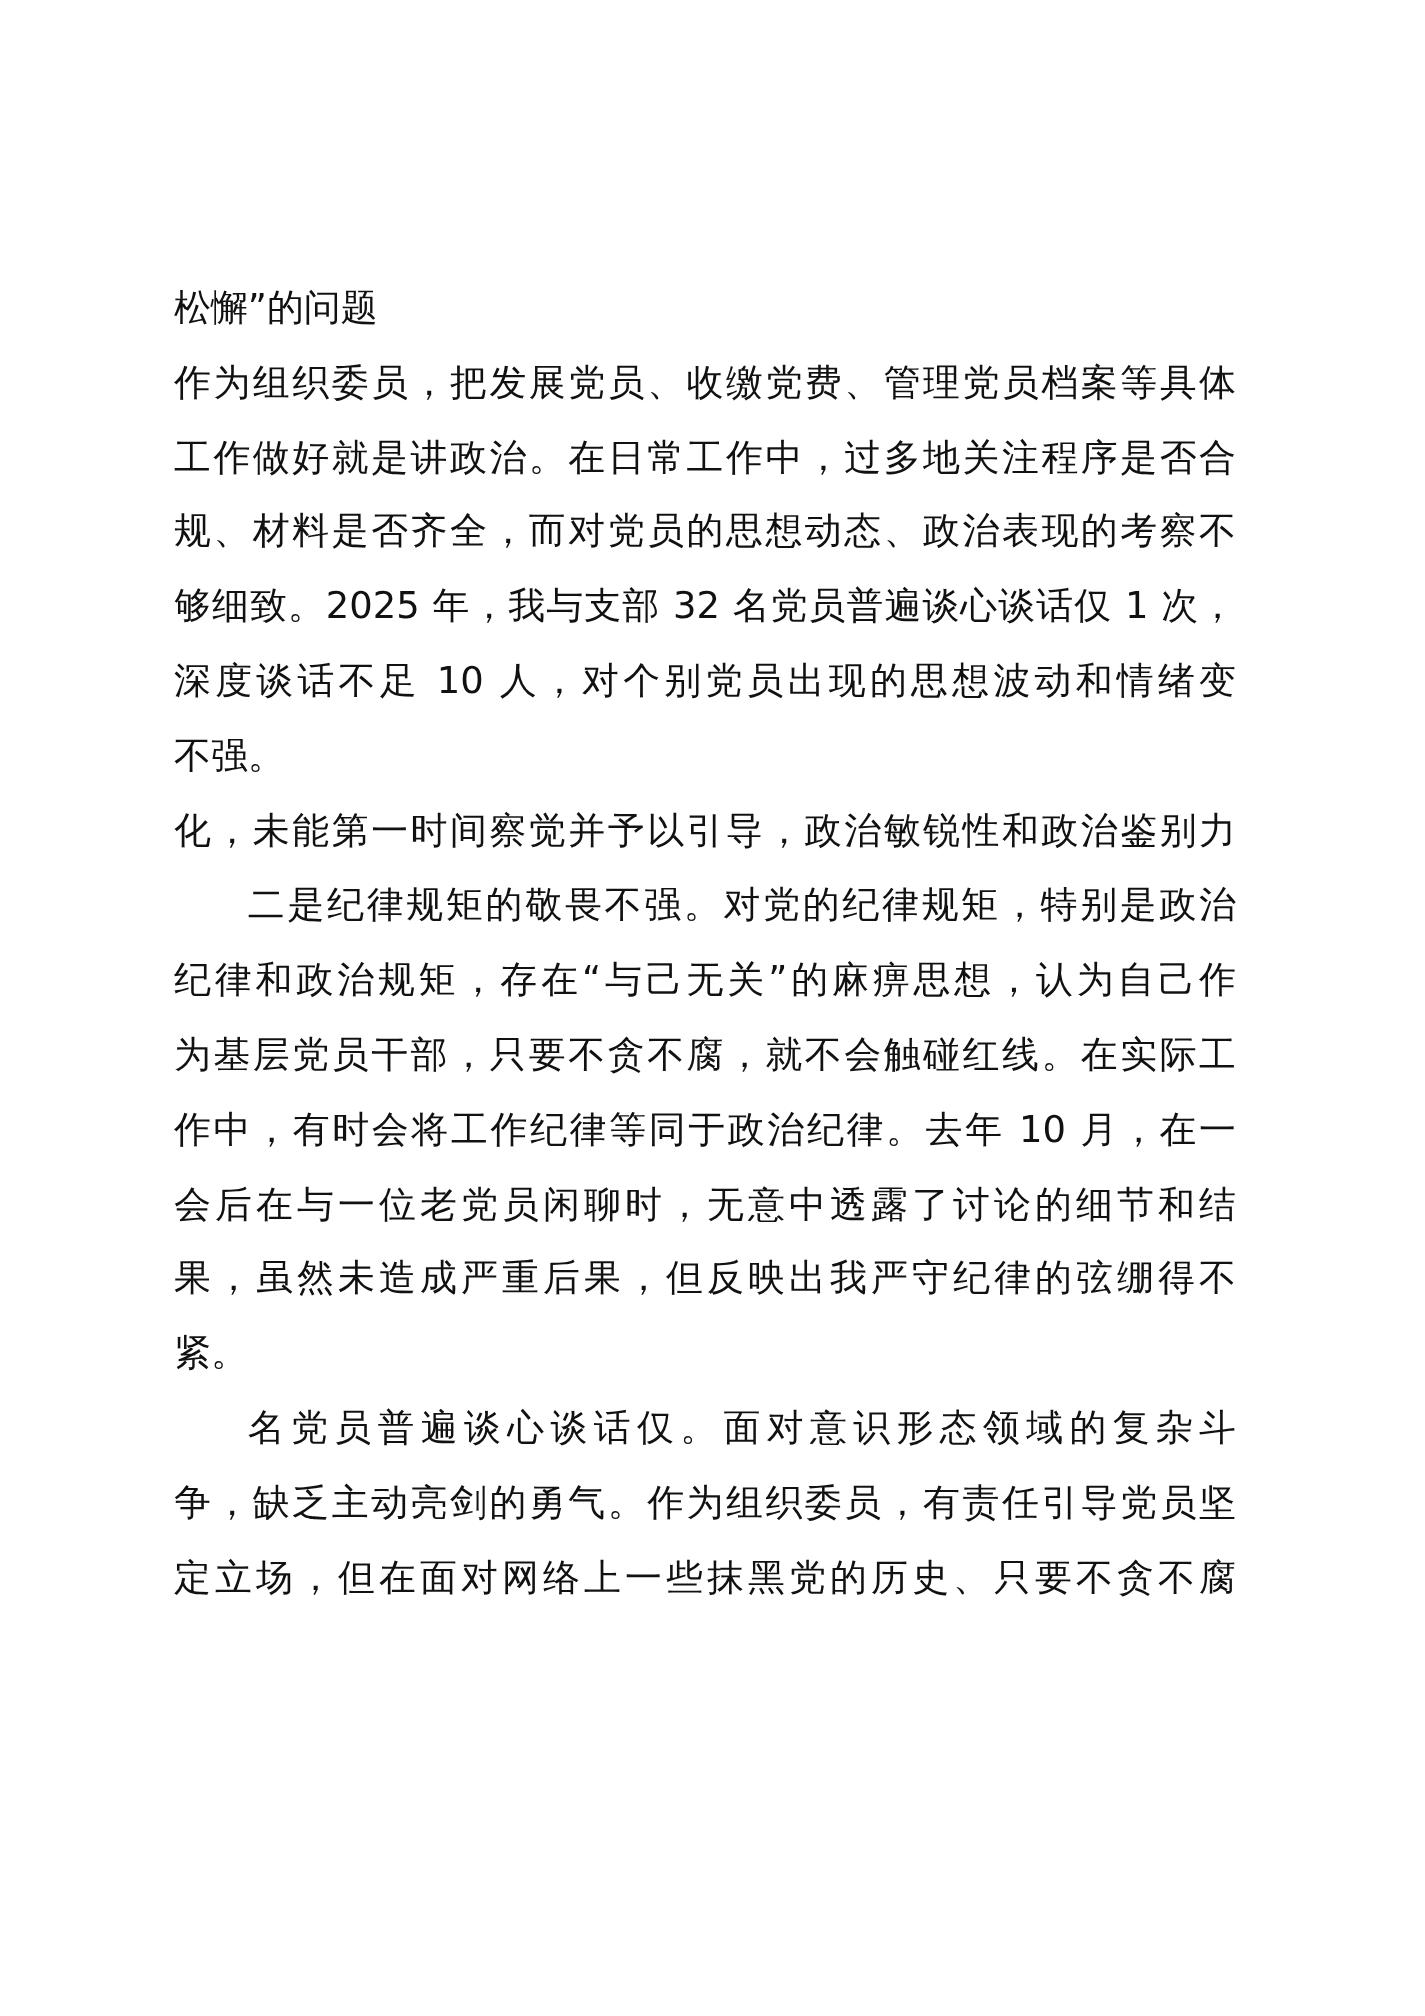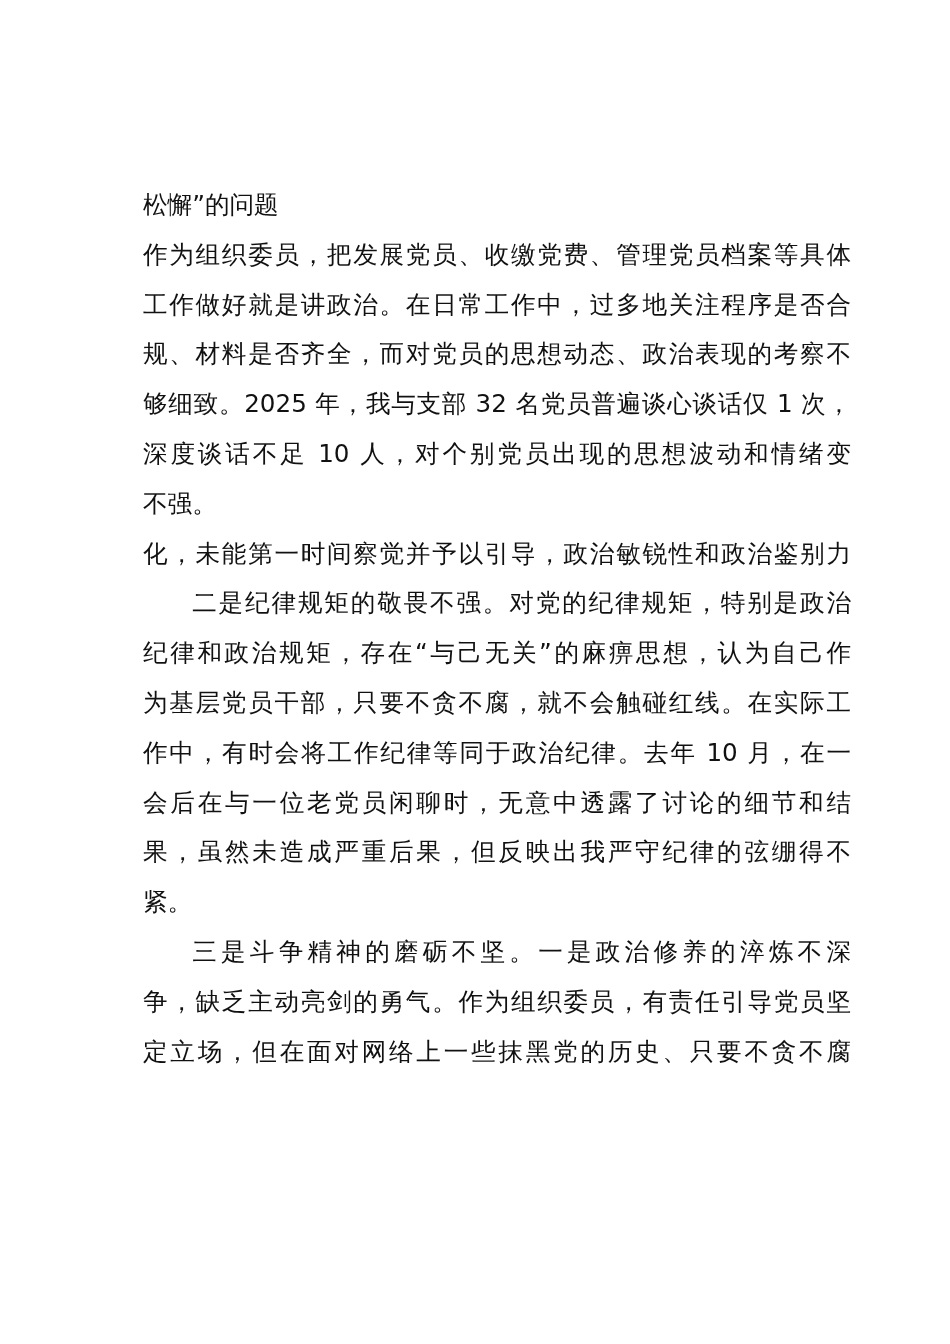--- a/index.html
+++ b/index.html
@@ -16,21 +16,21 @@
     .page {
       position: absolute;
       left: 0;
       top: 0;
       width: 950px;
       height: 1344px;
       background: #ffffff;
     }
     .content {
       position: absolute;
-      left: 143px;
+      left: 116px;
       top: 180px;
       width: 708px;
       font-family: "DejaVu Sans", "Liberation Sans", sans-serif;
       font-size: 24.6px;
       line-height: 49.8px;
       color: #111111;
       text-align: justify;
       text-justify: inter-character;
       letter-spacing: 0px;
     }
@@ -69,19 +69,19 @@
       <span class="line" style="padding-left:2em;">二是纪律规矩的敬畏不强。对党的纪律规矩，特别是政治</span>
       <span class="line">纪律和政治规矩，存在“与己无关”的麻痹思想，认为自己作</span>
       <span class="line">为基层党员干部，只要不贪不腐，就不会触碰红线。在实际工</span>
       <span class="line">作中，有时会将工作纪律等同于政治纪律。去年 10 月，在一</span>
       <span class="line">会后在与一位老党员闲聊时，无意中透露了讨论的细节和结</span>
       <span class="line">果，虽然未造成严重后果，但反映出我严守纪律的弦绷得不</span>
       <span class="line last">紧。</span>
     </div>
 
     <div>
-      <span class="line" style="padding-left:2em;">三是斗争精神的磨砺不坚。一是政治修养的淬炼不深</span>
+      <span class="line" style="padding-left:2em;">名党员普遍谈心谈话仅。面对意识形态领域的复杂斗</span>
       <span class="line">争，缺乏主动亮剑的勇气。作为组织委员，有责任引导党员坚</span>
       <span class="line">定立场，但在面对网络上一些抹黑党的历史、只要不贪不腐</span>
     </div>
 
   </div>
 </div>
 
 </body></html>

